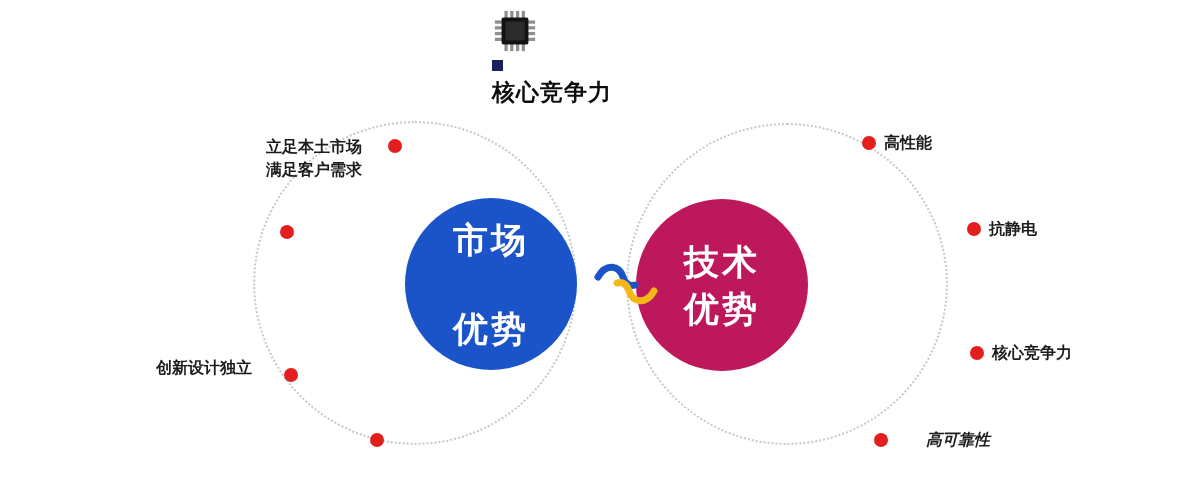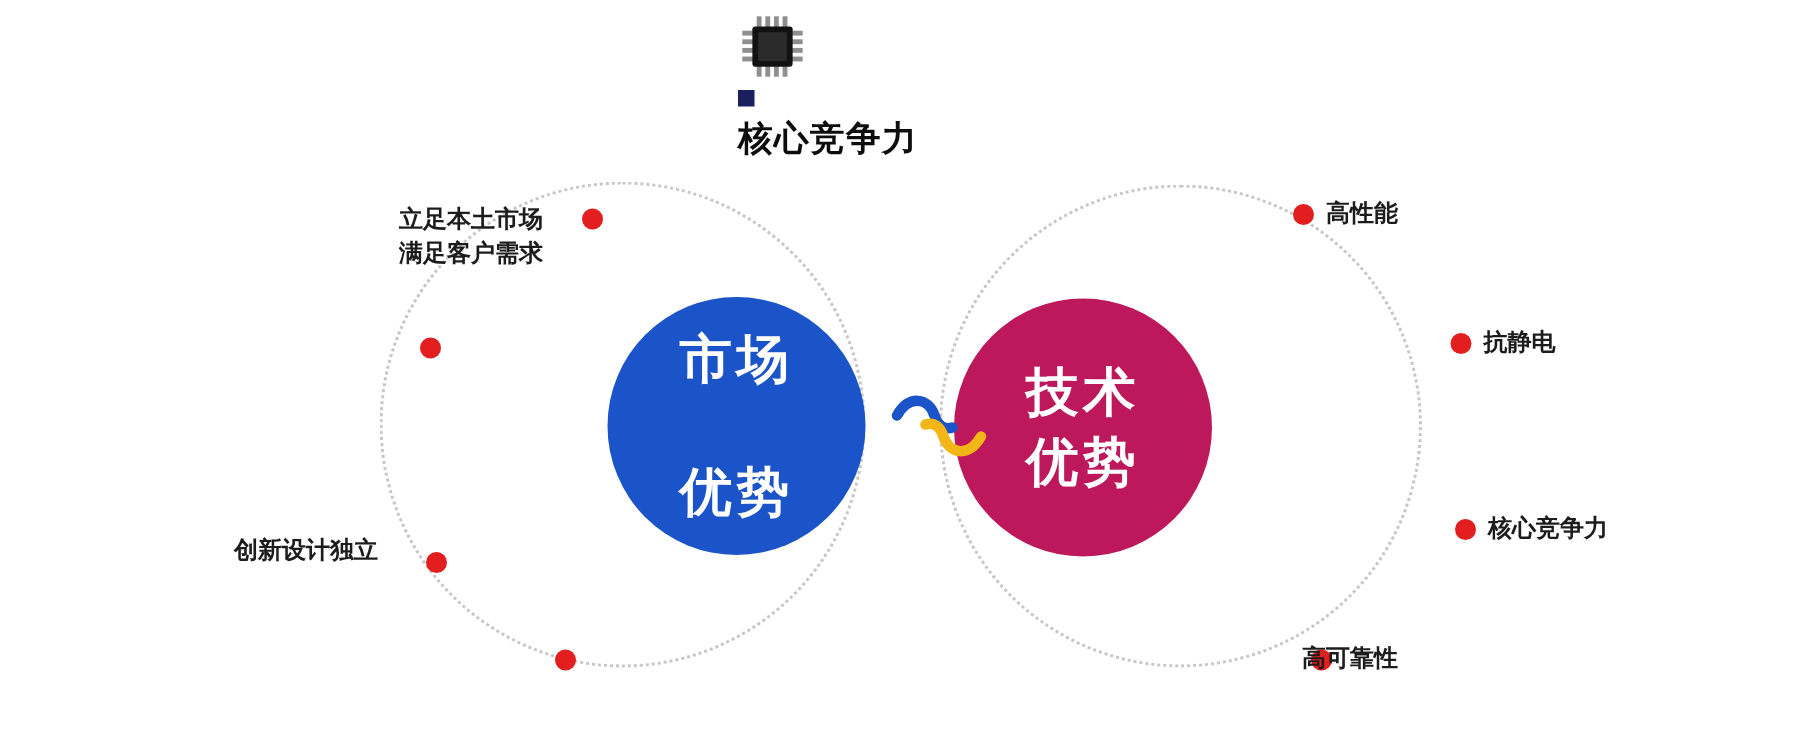--- a/index.html
+++ b/index.html
@@ -126,17 +126,17 @@
   <div class="feat-label" style="left:989px;top:217px;text-align:right;">
     <span>抗静电</span>
   </div>
 
   <div class="dot" style="left:970px;top:346px;"></div>
   <div class="feat-label" style="left:992px;top:341px;">
     <span>核心竞争力</span>
   </div>
 
   <div class="dot" style="left:874px;top:433px;"></div>
-  <div class="feat-label" style="left:868px;top:428px;">
+  <div class="feat-label" style="left:926px;top:428px;font-style:italic;">
     <span>高可靠性</span>
   </div>
 
 </div>
 
 </body></html>

